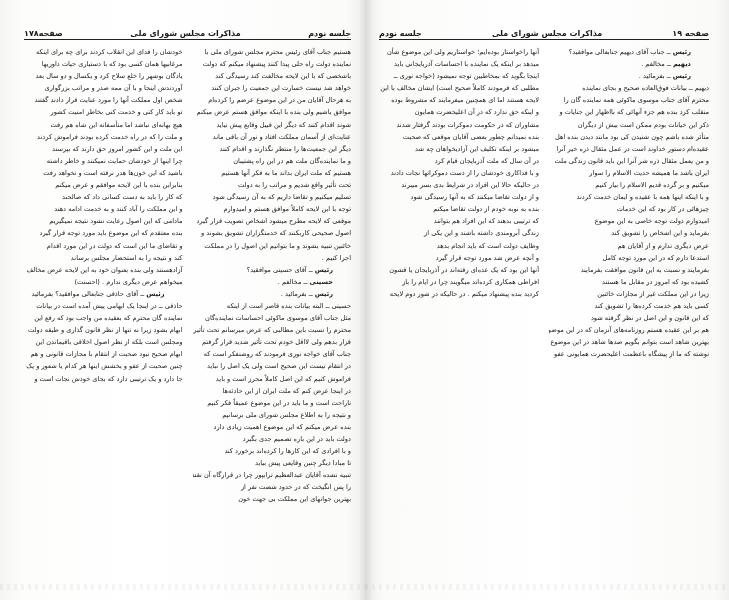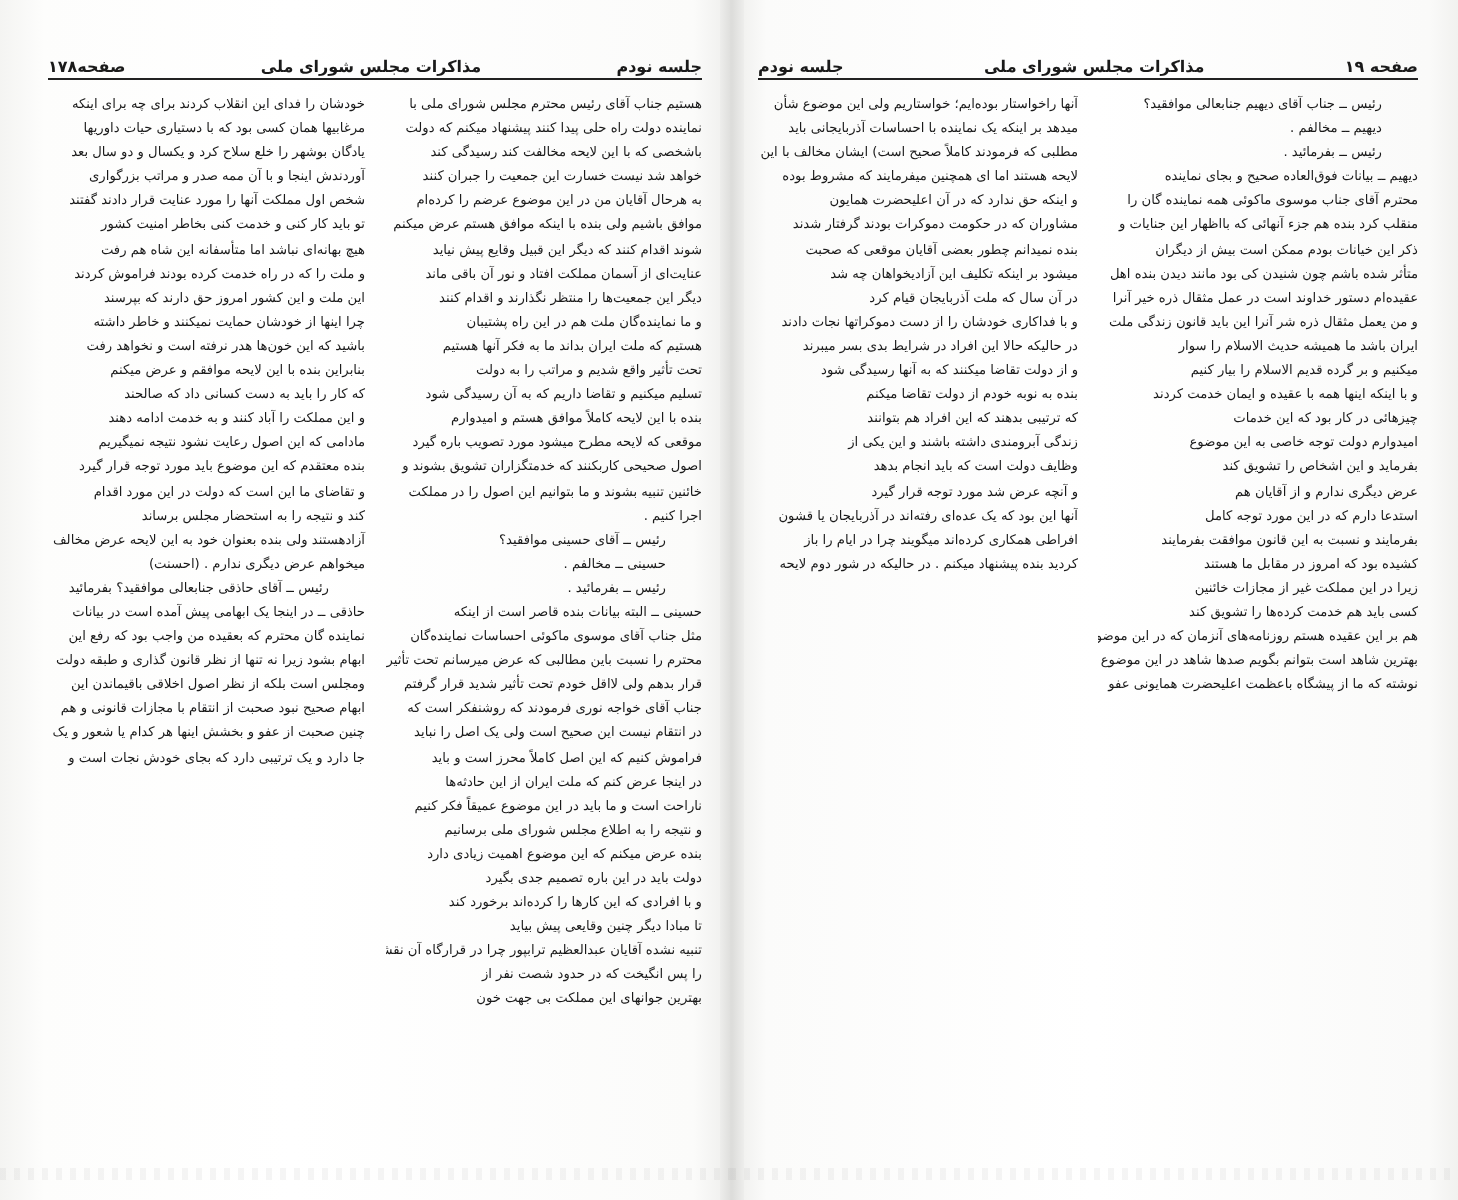--- a/index.html
+++ b/index.html
@@ -12,21 +12,21 @@
   .gutter { position: absolute; left: 360px; top: 0; width: 12px; height: 600px; background: linear-gradient(to right, rgba(0,0,0,0.02), rgba(0,0,0,0.07), rgba(0,0,0,0.02)); pointer-events: none; }
   .header { position: absolute; top: 24px; height: 16px; display: flex; justify-content: space-between; align-items: flex-end; font-size: 8px; font-weight: bold; border-bottom: 1.3px solid #222; padding-bottom: 1px; }
   .page-left .header { left: 24px; right: 14px; }
   .page-right .header { left: 14px; right: 20px; }
   .columns { position: absolute; top: 46px; bottom: 34px; display: flex; flex-direction: row; gap: 10px; }
   .page-left .columns { left: 24px; right: 14px; }
   .page-right .columns { left: 14px; right: 20px; }
   .col { flex: 1; overflow: hidden; font-size: 6.6px; line-height: 12.1px; text-align: justify; text-align-last: right; }
   .line { display: block; white-space: nowrap; overflow: hidden; letter-spacing: 0.05px; }
   .speaker-line { display: block; white-space: nowrap; padding-right: 18px; font-weight: normal; }
-  .speaker-line .spk { font-weight: normal; }
+  .speaker-line .spk { font-weight: bold; }
   .bottom-noise { position: absolute; left: 0; right: 0; bottom: 10px; height: 6px; background: repeating-linear-gradient(to right, rgba(0,0,0,0.08) 0 3px, transparent 3px 7px); opacity: 0.5; }
 </style>
 </head>
 <body>
 
 <div class="spread">
 
   <div class="page page-left">
     <div class="header">
       <span>جلسه نودم</span>
@@ -42,22 +42,22 @@
           <span class="line">خواهد شد نیست خسارت این جمعیت را جبران کنند</span>
           <span class="line">به هرحال آقایان من در این موضوع عرضم را کرده‌ام</span>
           <span class="line">موافق باشیم ولی بنده با اینکه موافق هستم عرض میکنم</span>
           <span class="line">شوند اقدام کنند که دیگر این قبیل وقایع پیش نیاید</span>
           <span class="line">عنایت‌ای از آسمان مملکت افتاد و نور آن باقی ماند</span>
           <span class="line">دیگر این جمعیت‌ها را منتظر نگذارند و اقدام کنند</span>
           <span class="line">و ما نماینده‌گان ملت هم در این راه پشتیبان</span>
           <span class="line">هستیم که ملت ایران بداند ما به فکر آنها هستیم</span>
           <span class="line">تحت تأثیر واقع شدیم و مراتب را به دولت</span>
           <span class="line">تسلیم میکنیم و تقاضا داریم که به آن رسیدگی شود</span>
-          <span class="line">بنده با این لایحه کاملاً موافق هستم و امیدوارم</span>
-          <span class="line">موقعی که لایحه مطرح میشود مورد تصویب باره گیرد</span>
+          <span class="line">توجه با این لایحه کاملاً موافق هستم و امیدوارم</span>
+          <span class="line">موقعی که لایحه مطرح میشود اشخاص تصویب قرار گیرد</span>
           <span class="line">اصول صحیحی کاربکنند که خدمتگزاران تشویق بشوند و</span>
           <span class="line">خائنین تنبیه بشوند و ما بتوانیم این اصول را در مملکت</span>
           <span class="line">اجرا کنیم .</span>
           <span class="speaker-line"><span class="spk">رئیس</span><span class=""> ــ آقای حسینی موافقید؟</span></span>
           <span class="speaker-line"><span class="spk">حسینی</span><span class=""> ــ مخالفم .</span></span>
           <span class="speaker-line"><span class="spk">رئیس</span><span class=""> ــ بفرمائید .</span></span>
           <span class="line">حسینی ــ البته بیانات بنده قاصر است از اینکه</span>
           <span class="line">مثل جناب آقای موسوی ماکوئی احساسات نماینده‌گان</span>
           <span class="line">محترم را نسبت باین مطالبی که عرض میرسانم تحت تأثیر</span>
           <span class="line">قرار بدهم ولی لااقل خودم تحت تأثیر شدید قرار گرفتم</span>
@@ -133,27 +133,29 @@
           <span class="line">و با اینکه اینها همه با عقیده و ایمان خدمت کردند</span>
           <span class="line">چیزهائی در کار بود که این خدمات</span>
           <span class="line">امیدوارم دولت توجه خاصی به این موضوع</span>
           <span class="line">بفرماید و این اشخاص را تشویق کند</span>
           <span class="line">عرض دیگری ندارم و از آقایان هم</span>
           <span class="line">استدعا دارم که در این مورد توجه کامل</span>
           <span class="line">بفرمایند و نسبت به این قانون موافقت بفرمایند</span>
           <span class="line">کشیده بود که امروز در مقابل ما هستند</span>
           <span class="line">زیرا در این مملکت غیر از مجازات خائنین</span>
           <span class="line">کسی باید هم خدمت کرده‌ها را تشویق کند</span>
+          <span class="line">که این قانون و این اصل در نظر گرفته شود</span>
           <span class="line">هم بر این عقیده هستم روزنامه‌های آنزمان که در این موضوع</span>
           <span class="line">بهترین شاهد است بتوانم بگویم صدها شاهد در این موضوع</span>
           <span class="line">نوشته که ما از پیشگاه باعظمت اعلیحضرت همایونی عفو</span>
         </div>
       <div class="col" id="rp-c0">
           <span class="line">آنها راخواستار بوده‌ایم؛ خواستاریم ولی این موضوع شأن</span>
           <span class="line">میدهد بر اینکه یک نماینده با احساسات آذربایجانی باید</span>
+          <span class="line">اینجا بگوید که بمخاطبین توجه نمیشود (خواجه نوری ــ</span>
           <span class="line">مطلبی که فرمودند کاملاً صحیح است) ایشان مخالف با این</span>
           <span class="line">لایحه هستند اما ای همچنین میفرمایند که مشروط بوده</span>
           <span class="line">و اینکه حق ندارد که در آن اعلیحضرت همایون</span>
           <span class="line">مشاوران که در حکومت دموکرات بودند گرفتار شدند</span>
           <span class="line">بنده نمیدانم چطور بعضی آقایان موقعی که صحبت</span>
           <span class="line">میشود بر اینکه تکلیف این آزادیخواهان چه شد</span>
           <span class="line">در آن سال که ملت آذربایجان قیام کرد</span>
           <span class="line">و با فداکاری خودشان را از دست دموکراتها نجات دادند</span>
           <span class="line">در حالیکه حالا این افراد در شرایط بدی بسر میبرند</span>
           <span class="line">و از دولت تقاضا میکنند که به آنها رسیدگی شود</span>

